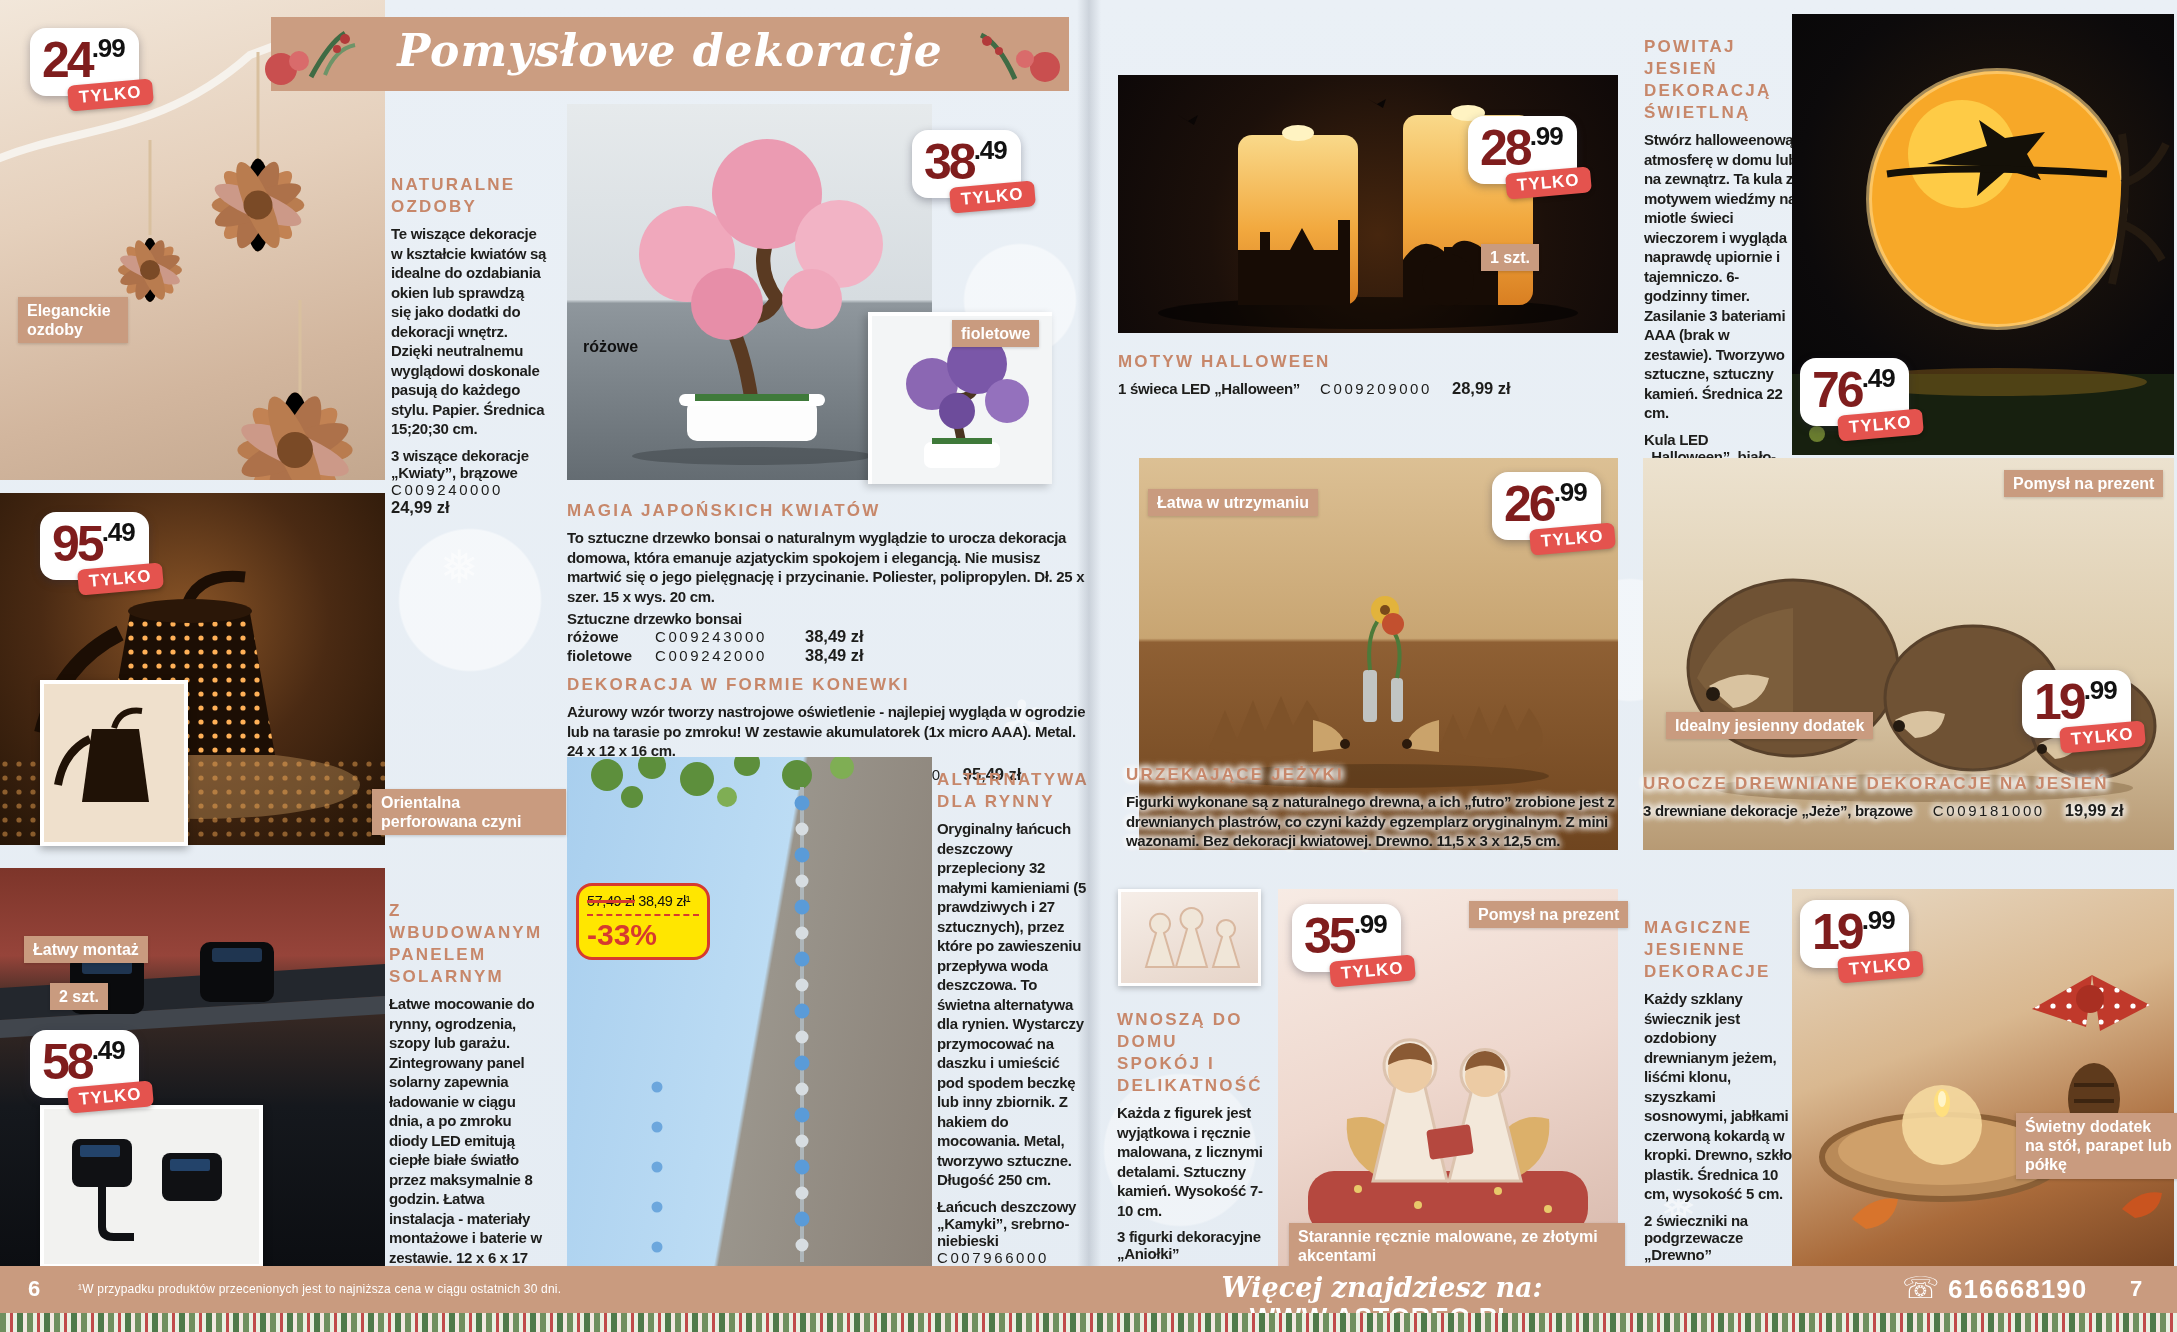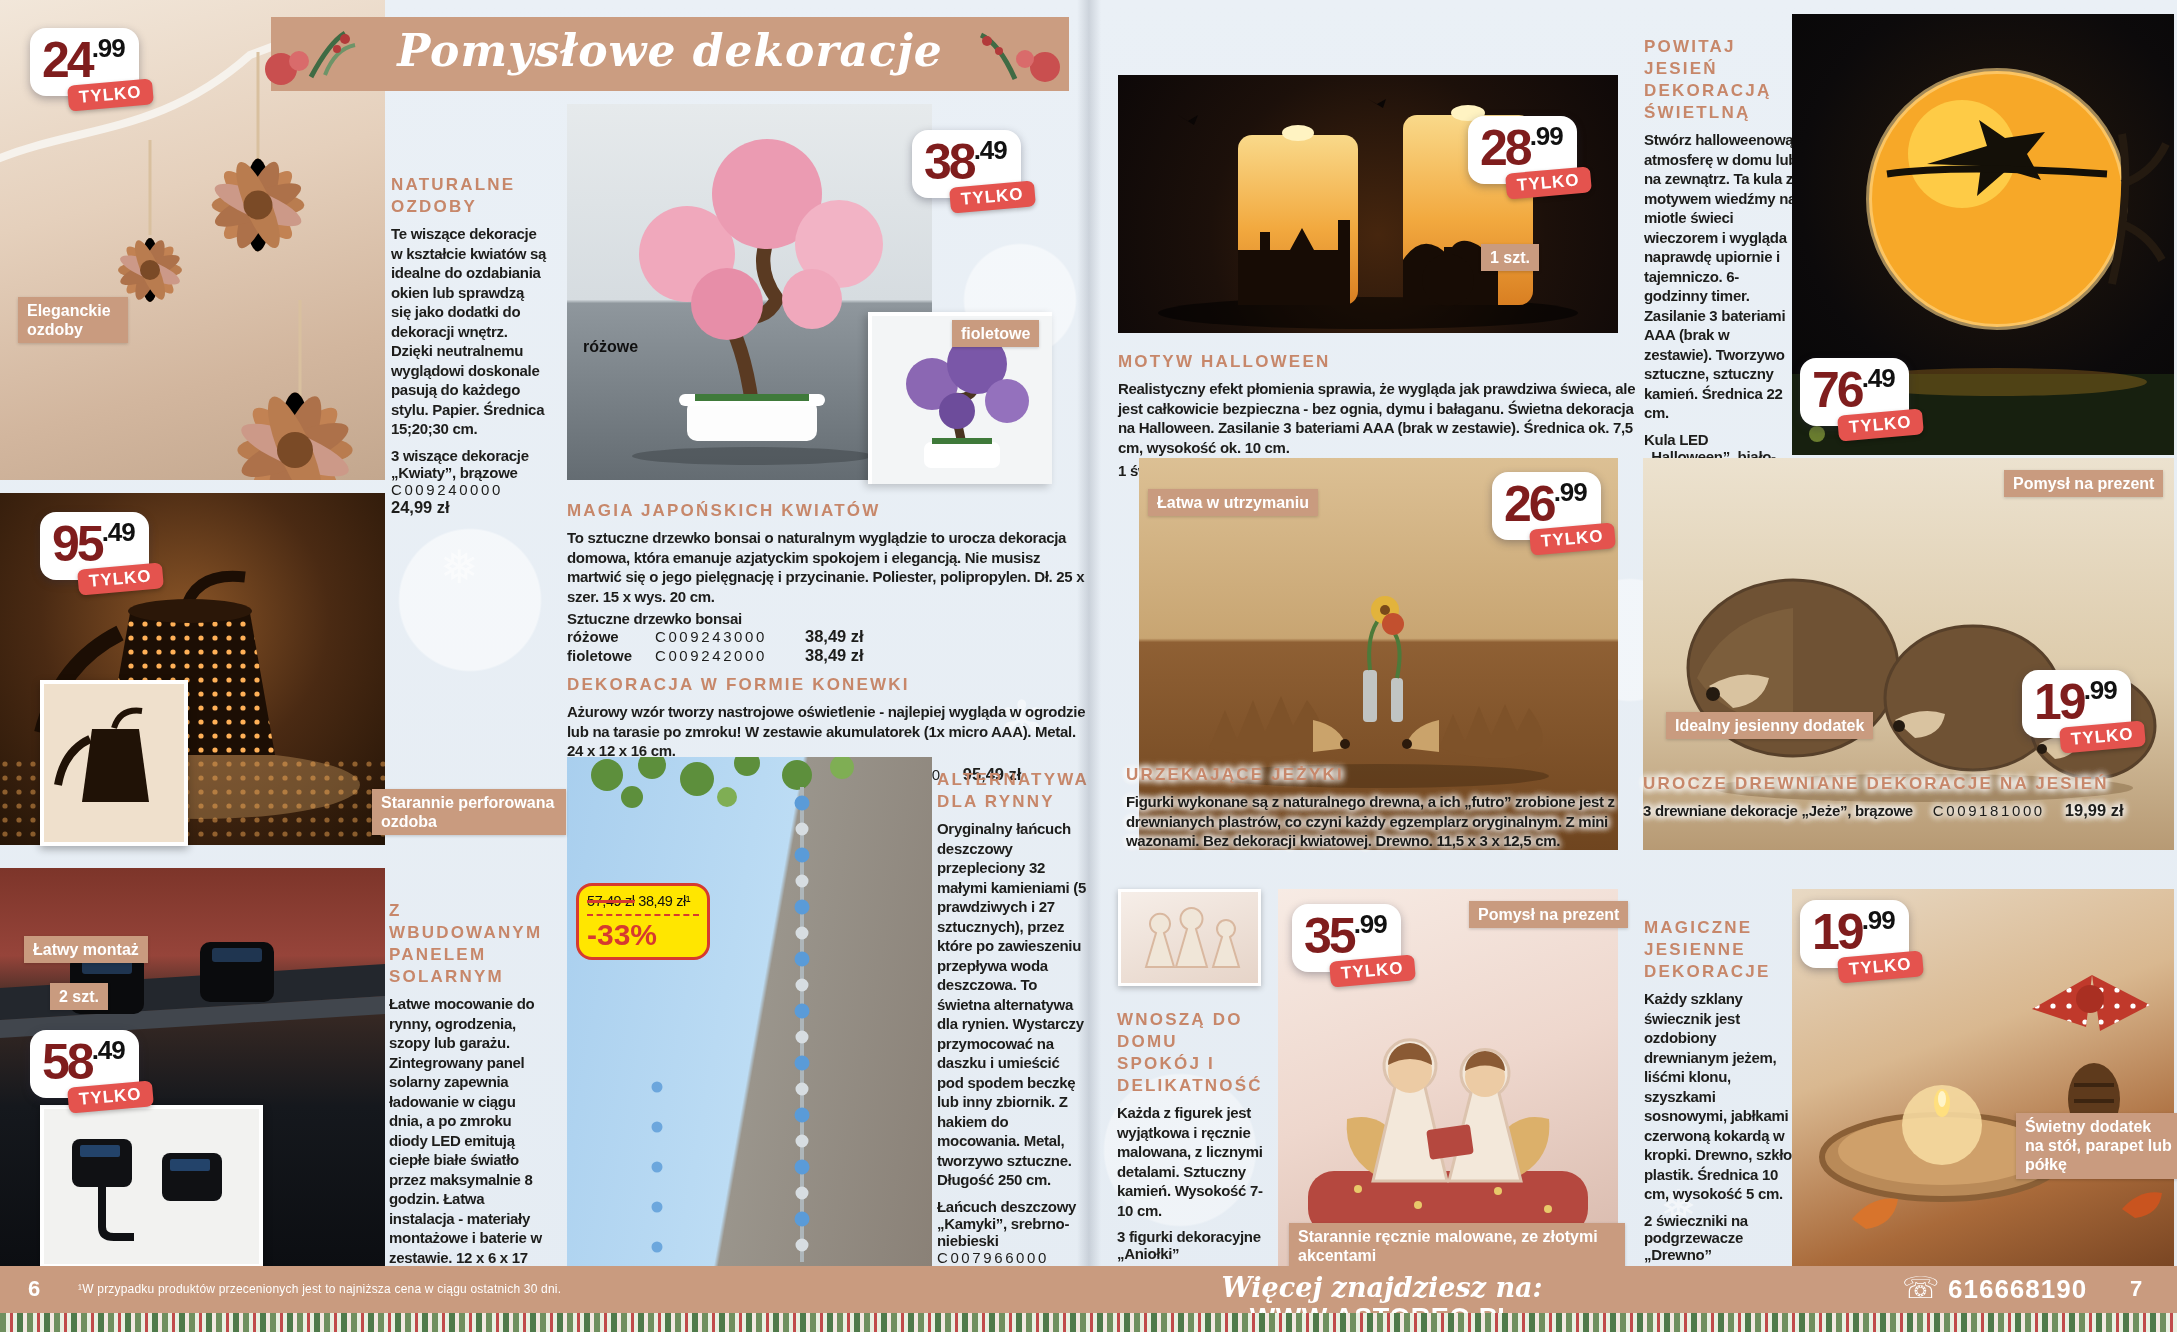--- a/index.html
+++ b/index.html
@@ -196,21 +196,21 @@
       <ellipse cx="200" cy="292" rx="160" ry="34" fill="#d9a86a" opacity=".35"></ellipse>
       <rect x="0" y="268" width="385" height="84" fill="url(#perf)" opacity=".45"></rect>
       <path d="M130 120 L250 120 L275 262 L105 262 Z" fill="#1c0e04"></path>
       <path d="M130 120 L250 120 L275 262 L105 262 Z" fill="url(#perf)"></path>
       <path d="M120 140 q-60 30 -78 100" stroke="#1c0e04" stroke-width="16" fill="none"></path>
       <path d="M185 118 q10 -40 60 -34" stroke="#1c0e04" stroke-width="11" fill="none"></path>
       <ellipse cx="190" cy="118" rx="62" ry="12" fill="#2b1708"></ellipse>
     </svg>
     
   </div>
-  <span class="tb" style="left:372px;top:789px;width:176px">Starannie perforowana ozdoba</span>
+  <span class="tb" style="left:372px;top:789px;width:176px">Orientalna perforowana czyni</span>
 
   <div class="photo" style="left:40px;top:680px;width:140px;height:158px;background:#efe0cc;border:4px solid #fff;box-shadow:0 3px 8px rgba(0,0,0,.3)">
     <svg width="132" height="150">
       <path d="M48 45 L95 45 L105 118 L38 118 Z" fill="#201206"></path>
       <path d="M46 55 q-26 12 -32 46" stroke="#201206" stroke-width="8" fill="none"></path>
       <path d="M70 44 q6 -20 28 -17" stroke="#201206" stroke-width="6" fill="none"></path>
     </svg>
   </div>
 
   <div class="pb" style="left:40px;top:512px">
@@ -317,21 +317,20 @@
   </div>
   <span class="tb" style="left:1481px;top:244px">1 szt.</span>
 
   <div class="pb" style="left:1468px;top:116px">
     <span class="n">28</span><span class="c">99</span>
     <span class="tyl">TYLKO</span>
   </div>
 
   <div class="sec" style="left:1118px;top:335px;width:525px">
     <p class="sh">MOTYW HALLOWEEN</p>
-    <p class="bt" style="margin-bottom:4px">Realistyczny efekt płomienia sprawia, że wygląda jak prawdziwa świeca, ale jest całkowicie bezpieczna - bez ognia, dymu i bałaganu. Świetna dekoracja na Halloween. Zasilanie 3 bateriami AAA (brak w zestawie). Średnica ok. 7,5 cm, wysokość ok. 10 cm.</p>
     <div class="prow">
       <span class="pname">1 świeca LED „Halloween”</span>
       <span class="pcode">C009209000</span>
       <span class="pprice">28,99 zł</span>
     </div>
   </div>
 
   <div class="sec" style="left:1644px;top:20px;width:156px">
     <p class="sh">POWITAJ JESIEŃ DEKORACJĄ ŚWIETLNĄ</p>
     <p class="bt">Stwórz halloweenową atmosferę w domu lub na zewnątrz. Ta kula z motywem wiedźmy na miotle świeci wieczorem i wygląda naprawdę upiornie i tajemniczo. 6-godzinny timer. Zasilanie 3 bateriami AAA (brak w zestawie). Tworzywo sztuczne, sztuczny kamień. Średnica 22 cm.</p>

